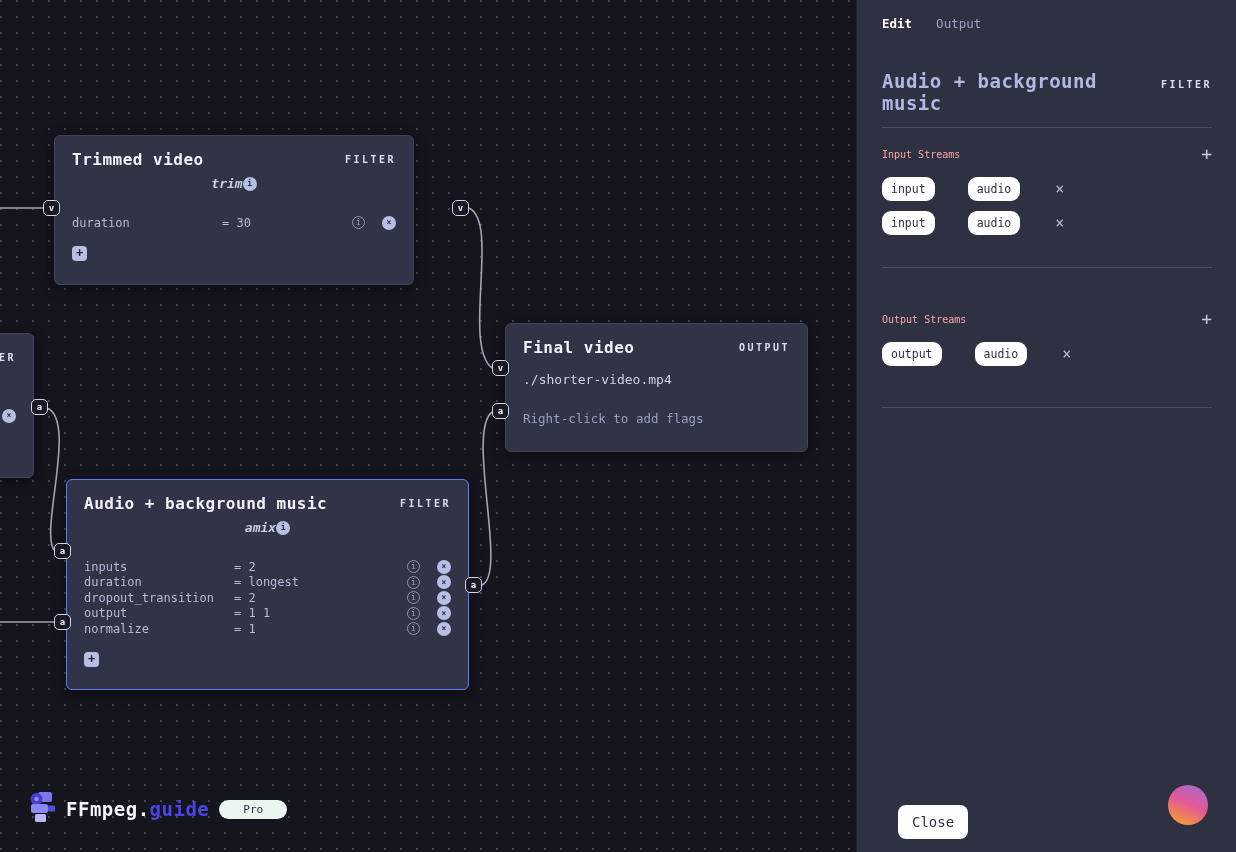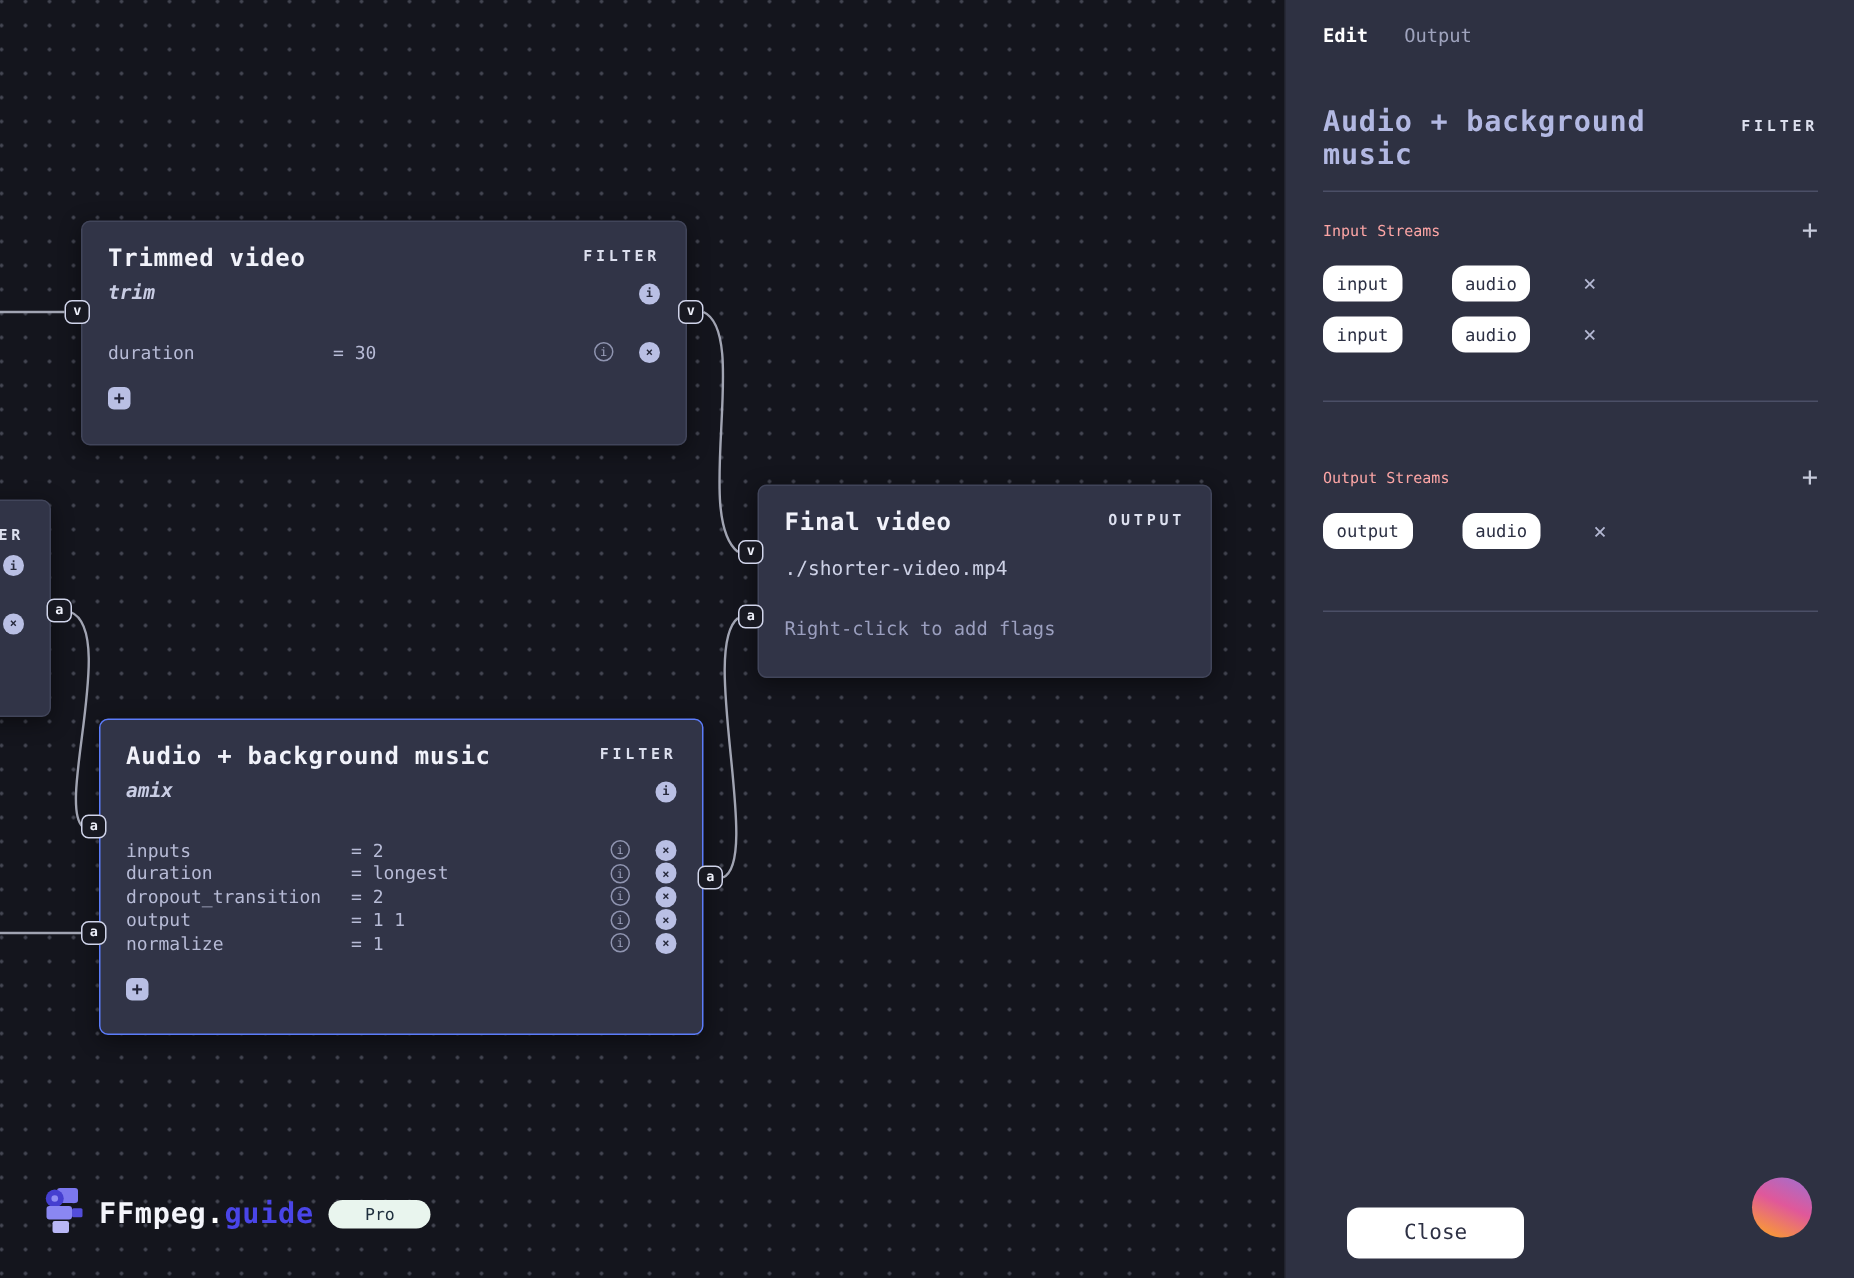--- a/index.html
+++ b/index.html
@@ -16,21 +16,21 @@
   svg.wires path { stroke:#a9acbb; stroke-width:1.6; fill:none; opacity:.95; }
 
   
   .node { position:absolute; z-index:2; background:#313447; border:1px solid #41455a;
     border-radius:6px; box-shadow:0 3px 14px rgba(0,0,0,.45); color:#bcc0da;
     padding:14px 17px; }
   .node.selected { border:1.6px solid #5c7cfa; }
   .node-head { display:flex; justify-content:space-between; align-items:flex-start; }
   .node-title { font-size:16px; font-weight:bold; color:#f1f2fa; letter-spacing:.5px; }
   .node-badge { font-size:10px; font-weight:bold; letter-spacing:2.5px; color:#dcdfee; margin-top:4px; }
-  .node-sub { display:flex; justify-content:space-between; align-items:center; margin-top:7px; }
+  .node-sub { display:flex; justify-content:center; align-items:center; margin-top:7px; }
   .filter-name { font-style:italic; font-weight:bold; font-size:13px; color:#c9cde4; }
   .icon-filled, .icon-cross { width:14px; height:14px; border-radius:50%; background:#b9bfe4;
     color:#272a3d; font-size:8px; font-weight:bold; display:flex; align-items:center;
     justify-content:center; flex:0 0 auto; font-style:normal; }
   .icon-outline { width:13px; height:13px; border-radius:50%; border:1.2px solid #8f94b0;
     color:#9da2bd; font-size:8px; display:flex; align-items:center; justify-content:center; flex:0 0 auto; }
   .params { margin-top:24px; }
   .param-row { display:flex; align-items:center; height:15.5px; font-size:12px; color:#b7bbd6; }
   .param-name { width:150px; white-space:nowrap; }
   .param-value { flex:1; white-space:nowrap; }
@@ -70,21 +70,21 @@
     justify-content:space-between; align-items:center; }
   .sec-title { font-size:10px; font-weight:normal; color:#fca5a5; }
   .plus-btn { font-size:18px; font-weight:normal; color:#c6cada; background:none; border:none;
     cursor:pointer; line-height:16px; font-family:inherit; }
   .chip-row { position:absolute; left:25px; display:flex; align-items:center; gap:33px; }
   .chip { background:#ffffff; color:#2c3044; font-size:11.5px; padding:5px 9px;
     border-radius:9px; border:none; cursor:pointer; font-family:inherit; min-width:48px; text-align:center; }
   .chip-x { background:none; border:none; color:#b3b7d2; font-size:15px; cursor:pointer;
     font-family:inherit; padding:0 2px; }
   .close-btn { position:absolute; left:41px; top:805px; background:#ffffff; color:#2d3044;
-    border:none; border-radius:8px; padding:9px 38px; font-size:14px; cursor:pointer;
+    border:none; border-radius:8px; padding:9px 14px; font-size:14px; cursor:pointer;
     font-family:inherit; }
   .avatar { position:absolute; left:311px; top:785px; width:40px; height:40px; border-radius:50%;
     background:linear-gradient(205deg, #a96cc8 8%, #e0589a 46%, #f6933f 86%); cursor:pointer; }
 </style>
 </head>
 <body>
 
 <div class="app">
 
   <div class="canvas">
@@ -109,21 +109,21 @@
       <div class="params">
         <div class="param-row">
           <span class="param-name"></span>
           <span class="param-value"></span>
 
           <span class="icon-cross">×</span>
         </div>
       </div>
     </div>
 
-    <div class="node" style="left:54px; top:147px; width:404px; height:150px;">
+    <div class="node" style="left:54px; top:135px; width:360px; height:150px;">
       <div class="node-head">
         <span class="node-title">Trimmed video</span>
         <span class="node-badge">FILTER</span>
       </div>
       <div class="node-sub">
         <em class="filter-name">trim</em>
         <span class="icon-filled">i</span>
       </div>
       <div class="params">
         <div class="param-row">

